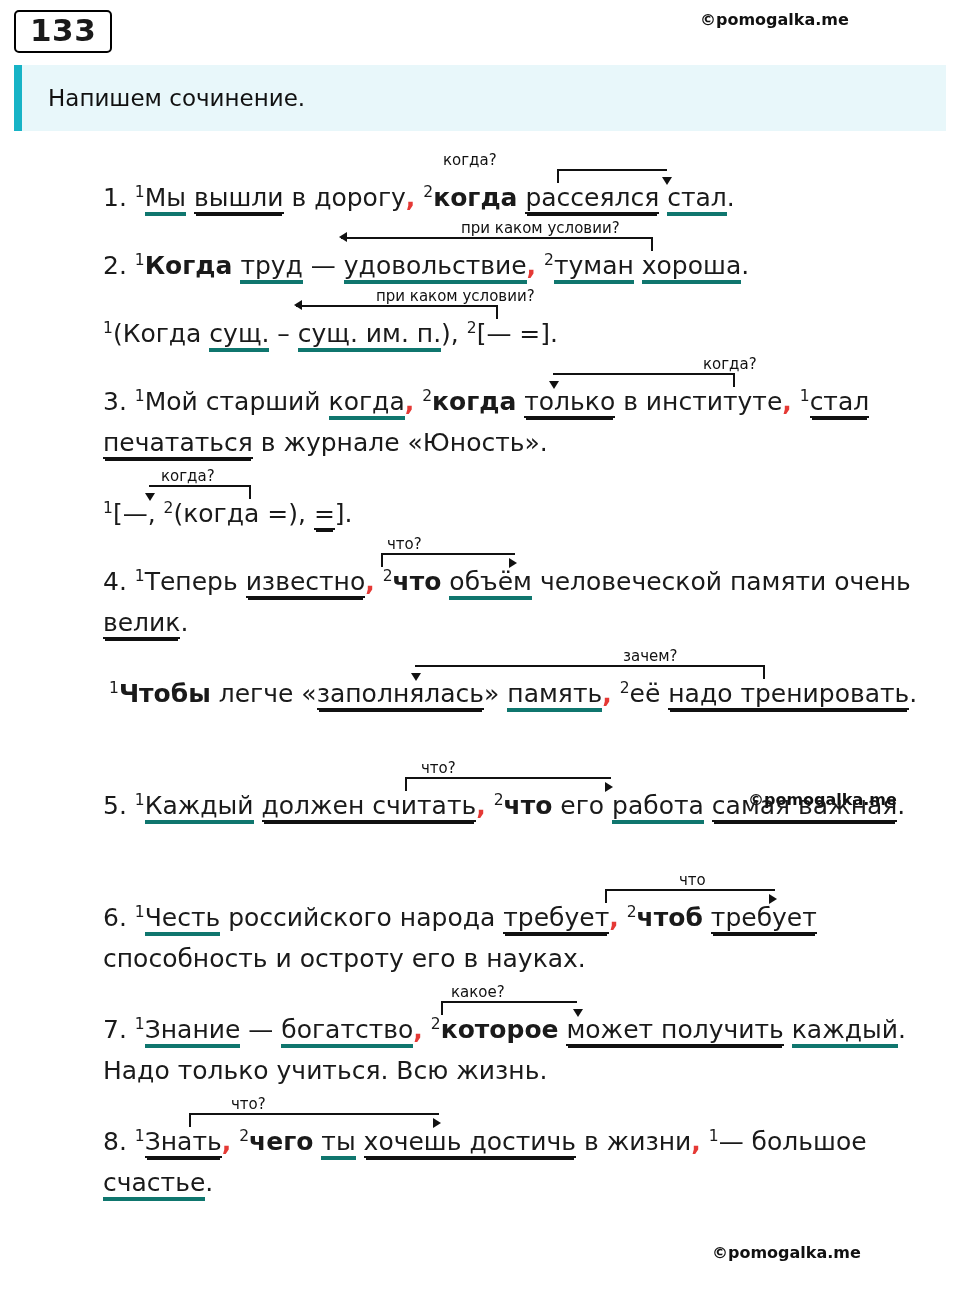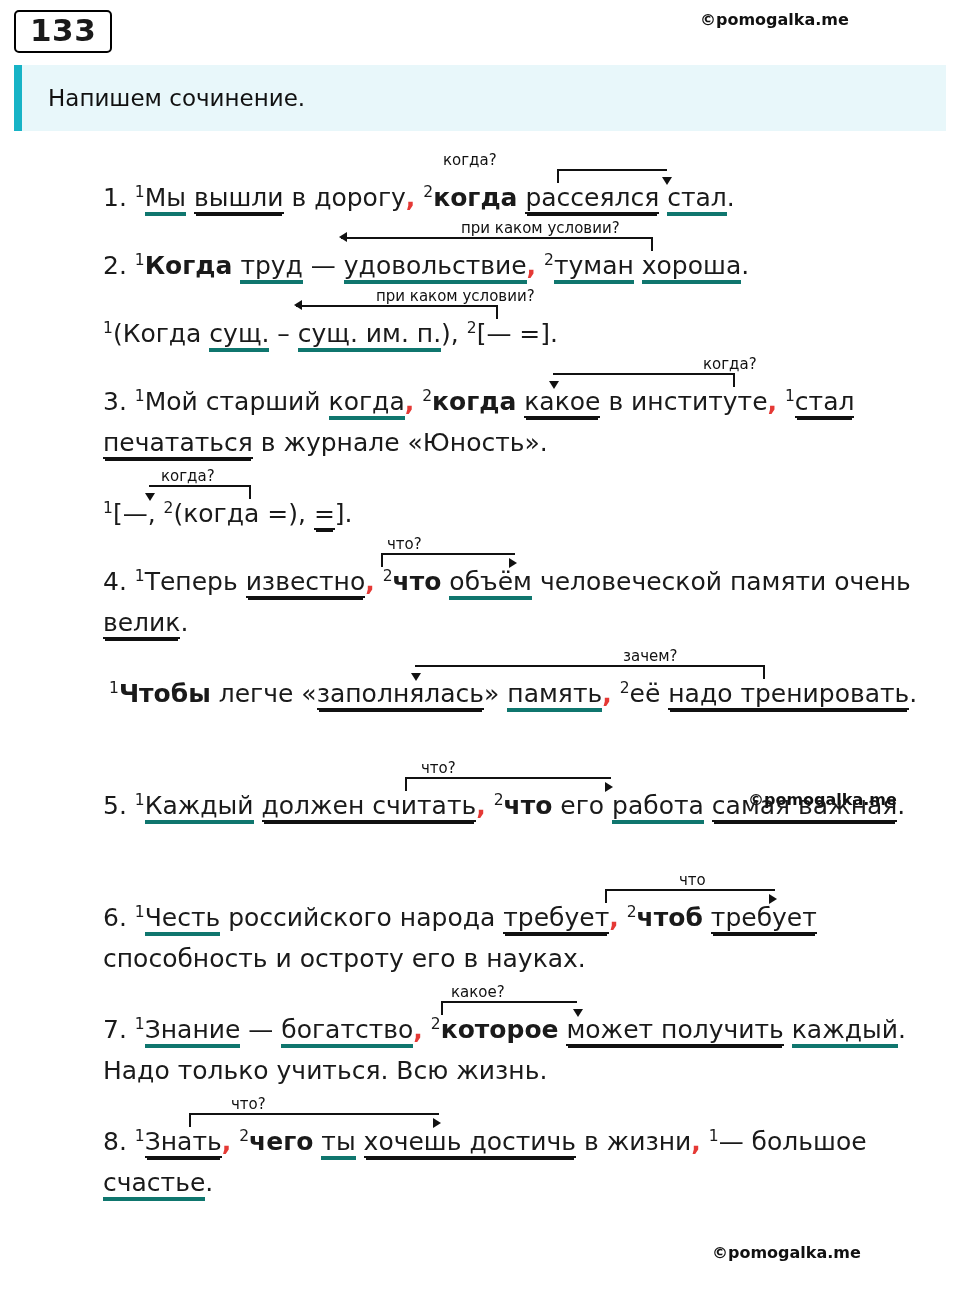--- a/index.html
+++ b/index.html
@@ -195,21 +195,21 @@
 
   <div class="item" style="height:106px;">
     <div class="ann" style="left:672px; top:0px;">
       <span class="label">когда?</span>
       <span class="bracket" style="left:-150px; width:180px;"></span>
       <span class="stem-r" style="left:30px;"></span>
       <span class="arrow-down" style="left:-154px; top:27px;"></span>
     </div>
     <div class="line indent" style="padding-top:28px;">
       <span>3.</span>
-      <sup>1</sup>Мой старший <u class="ul">когда</u><span class="comma">,</span> <sup>2</sup><span class="b">когда</span> <u class="dbl">какое</u> в институте<span class="comma">,</span> <sup>1</sup><u class="dbl">стал печататься</u> в журнале «Юность».
+      <sup>1</sup>Мой старший <u class="ul">когда</u><span class="comma">,</span> <sup>2</sup><span class="b">когда</span> <u class="dbl">только</u> в институте<span class="comma">,</span> <sup>1</sup><u class="dbl">стал печататься</u> в журнале «Юность».
     </div>
   </div>
 
   <div class="item" style="height:62px;">
     <div class="ann" style="left:130px; top:0px;">
       <span class="label">когда?</span>
       <span class="bracket" style="left:-12px; width:100px;"></span>
       <span class="stem-r" style="left:88px;"></span>
       <span class="arrow-down" style="left:-16px; top:27px;"></span>
     </div>

